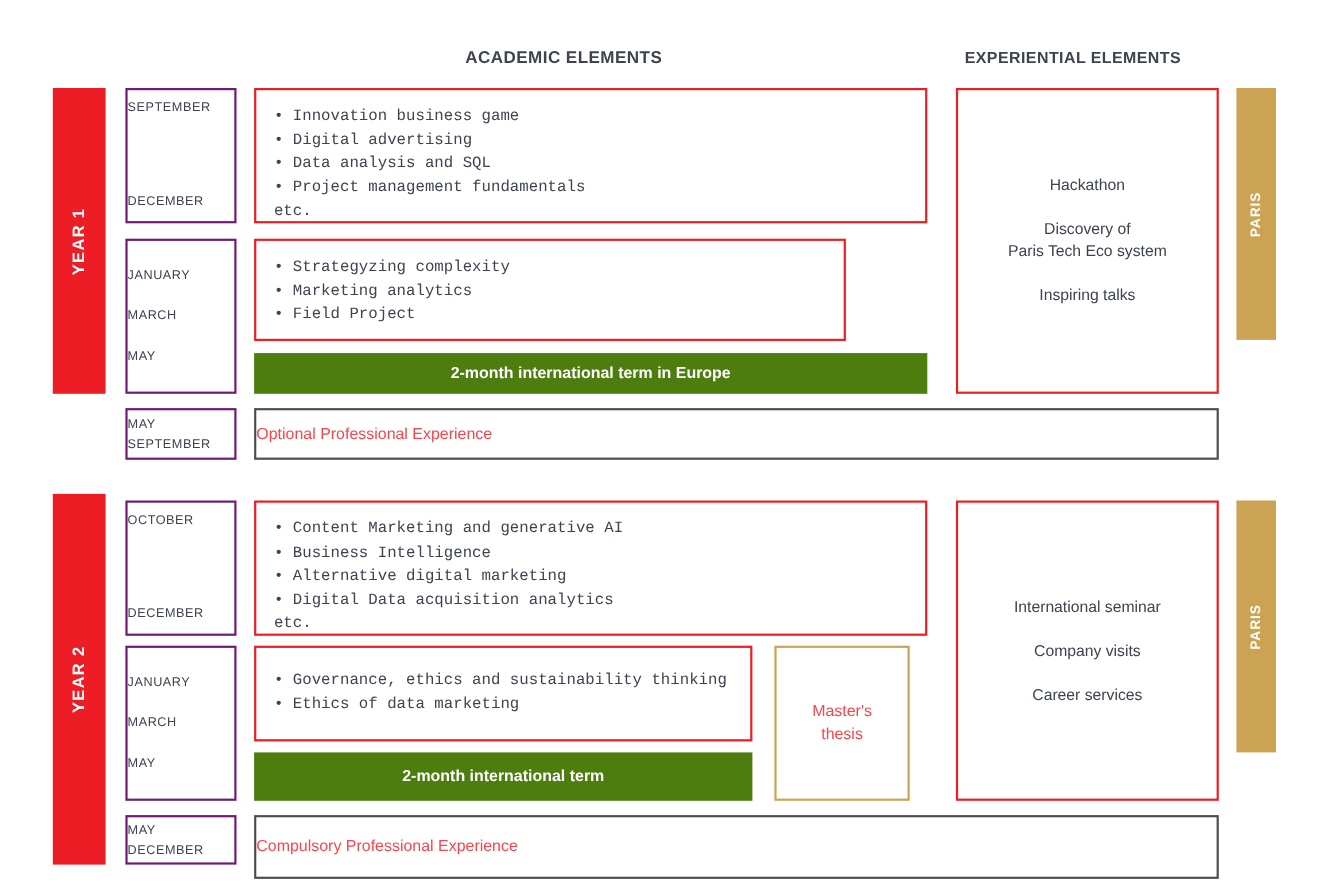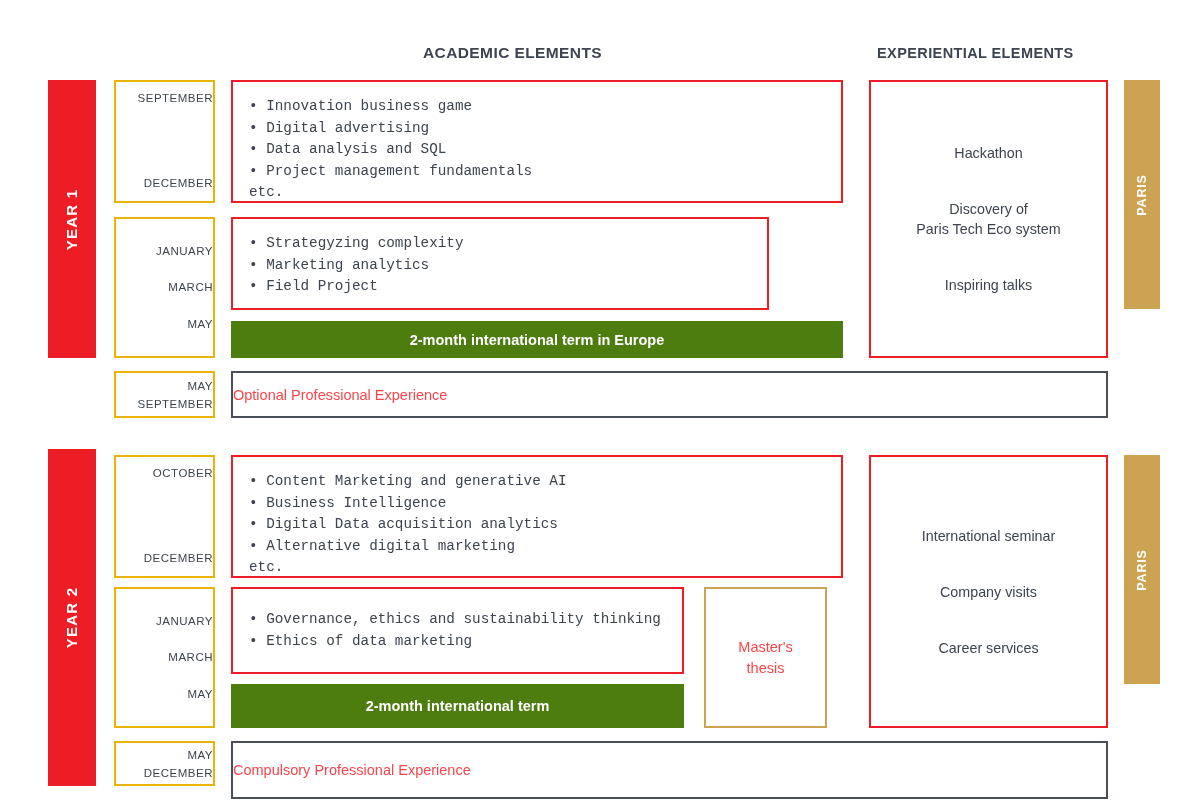--- a/index.html
+++ b/index.html
@@ -37,25 +37,25 @@
   }
   .year-bar span {
     transform: rotate(-90deg);
     white-space: nowrap;
     display: block;
   }
 
   
   .month-cell {
     position: absolute;
-    border: 2px solid #eab308;
+    border: 2px solid #701a75;
     background: #ffffff;
     display: flex;
     flex-direction: column;
-    align-items: flex-end;
+    align-items: flex-start;
     color: #3d4450;
     font-size: 11.5px;
     letter-spacing: 0.5px;
   }
   .month-cell.spread { justify-content: space-between; }
   .month-cell.even { justify-content: space-around; }
   .month-cell.tight { justify-content: center; gap: 6px; }
   .month-cell .m { white-space: nowrap; }
 
   
@@ -115,21 +115,21 @@
 
   
   .exp-panel {
     position: absolute;
     border: 2px solid #ec1d24;
     background: #ffffff;
     display: flex;
     flex-direction: column;
     align-items: center;
     justify-content: center;
-    gap: 36px;
+    gap: 20px;
     color: #3d4450;
     font-size: 14.3px;
     text-align: center;
     line-height: 20px;
   }
   .exp-panel .item { white-space: pre-line; }
 
   
   .loc-tab {
     position: absolute;
@@ -219,22 +219,22 @@
 
   <div class="month-cell spread" style="left:114px; top:443px; width:101px; height:123px; padding:10px 0 12px 0;gap:44px;">
     <div class="m">OCTOBER</div>
     <div class="m">DECEMBER</div>
   </div>
 
   <div class="course-box" style="left:231px; top:443px; width:612px; height:123px;">
     <ul>
       <li>Content Marketing and generative AI</li>
       <li>Business Intelligence</li>
+      <li>Alternative digital marketing</li>
       <li>Digital Data acquisition analytics</li>
-      <li>Alternative digital marketing</li>
     </ul>
     <div class="etc">etc.</div>
   </div>
 
   <div class="month-cell even" style="left:114px; top:575px; width:101px; height:141px; padding:14px 0;">
     <div class="m">JANUARY</div>
     <div class="m">MARCH</div>
     <div class="m">MAY</div>
   </div>
 

